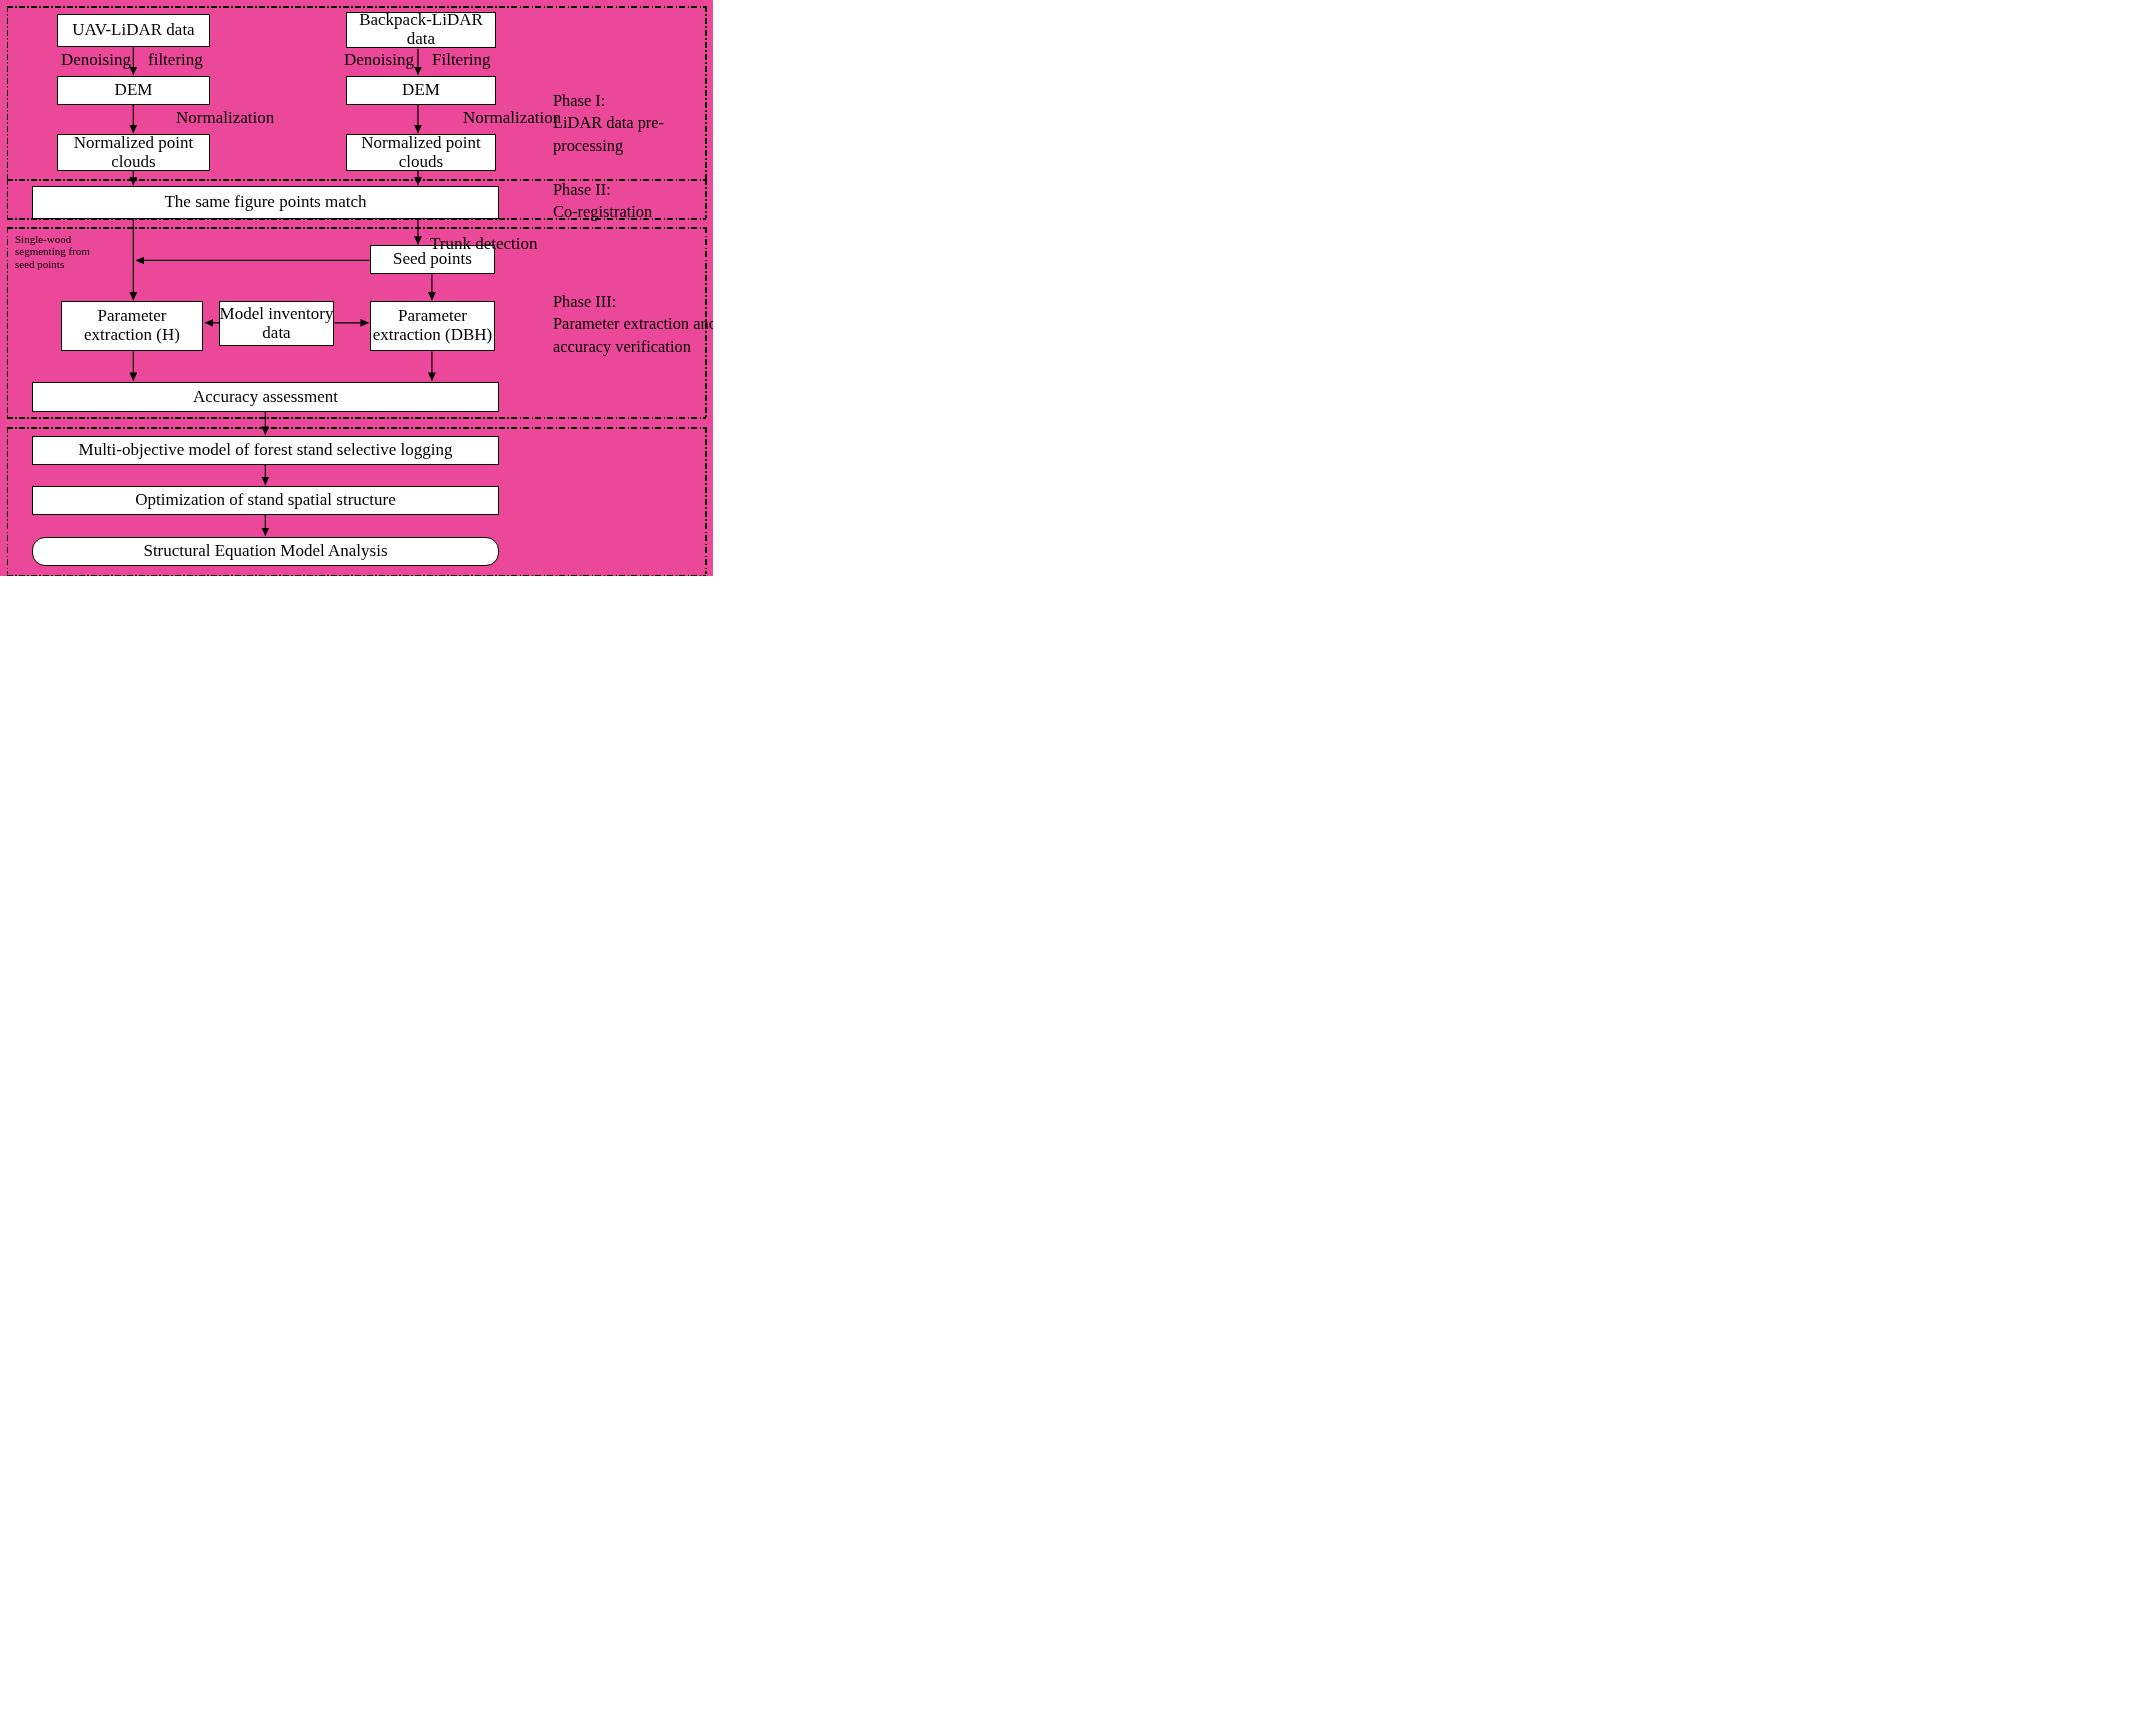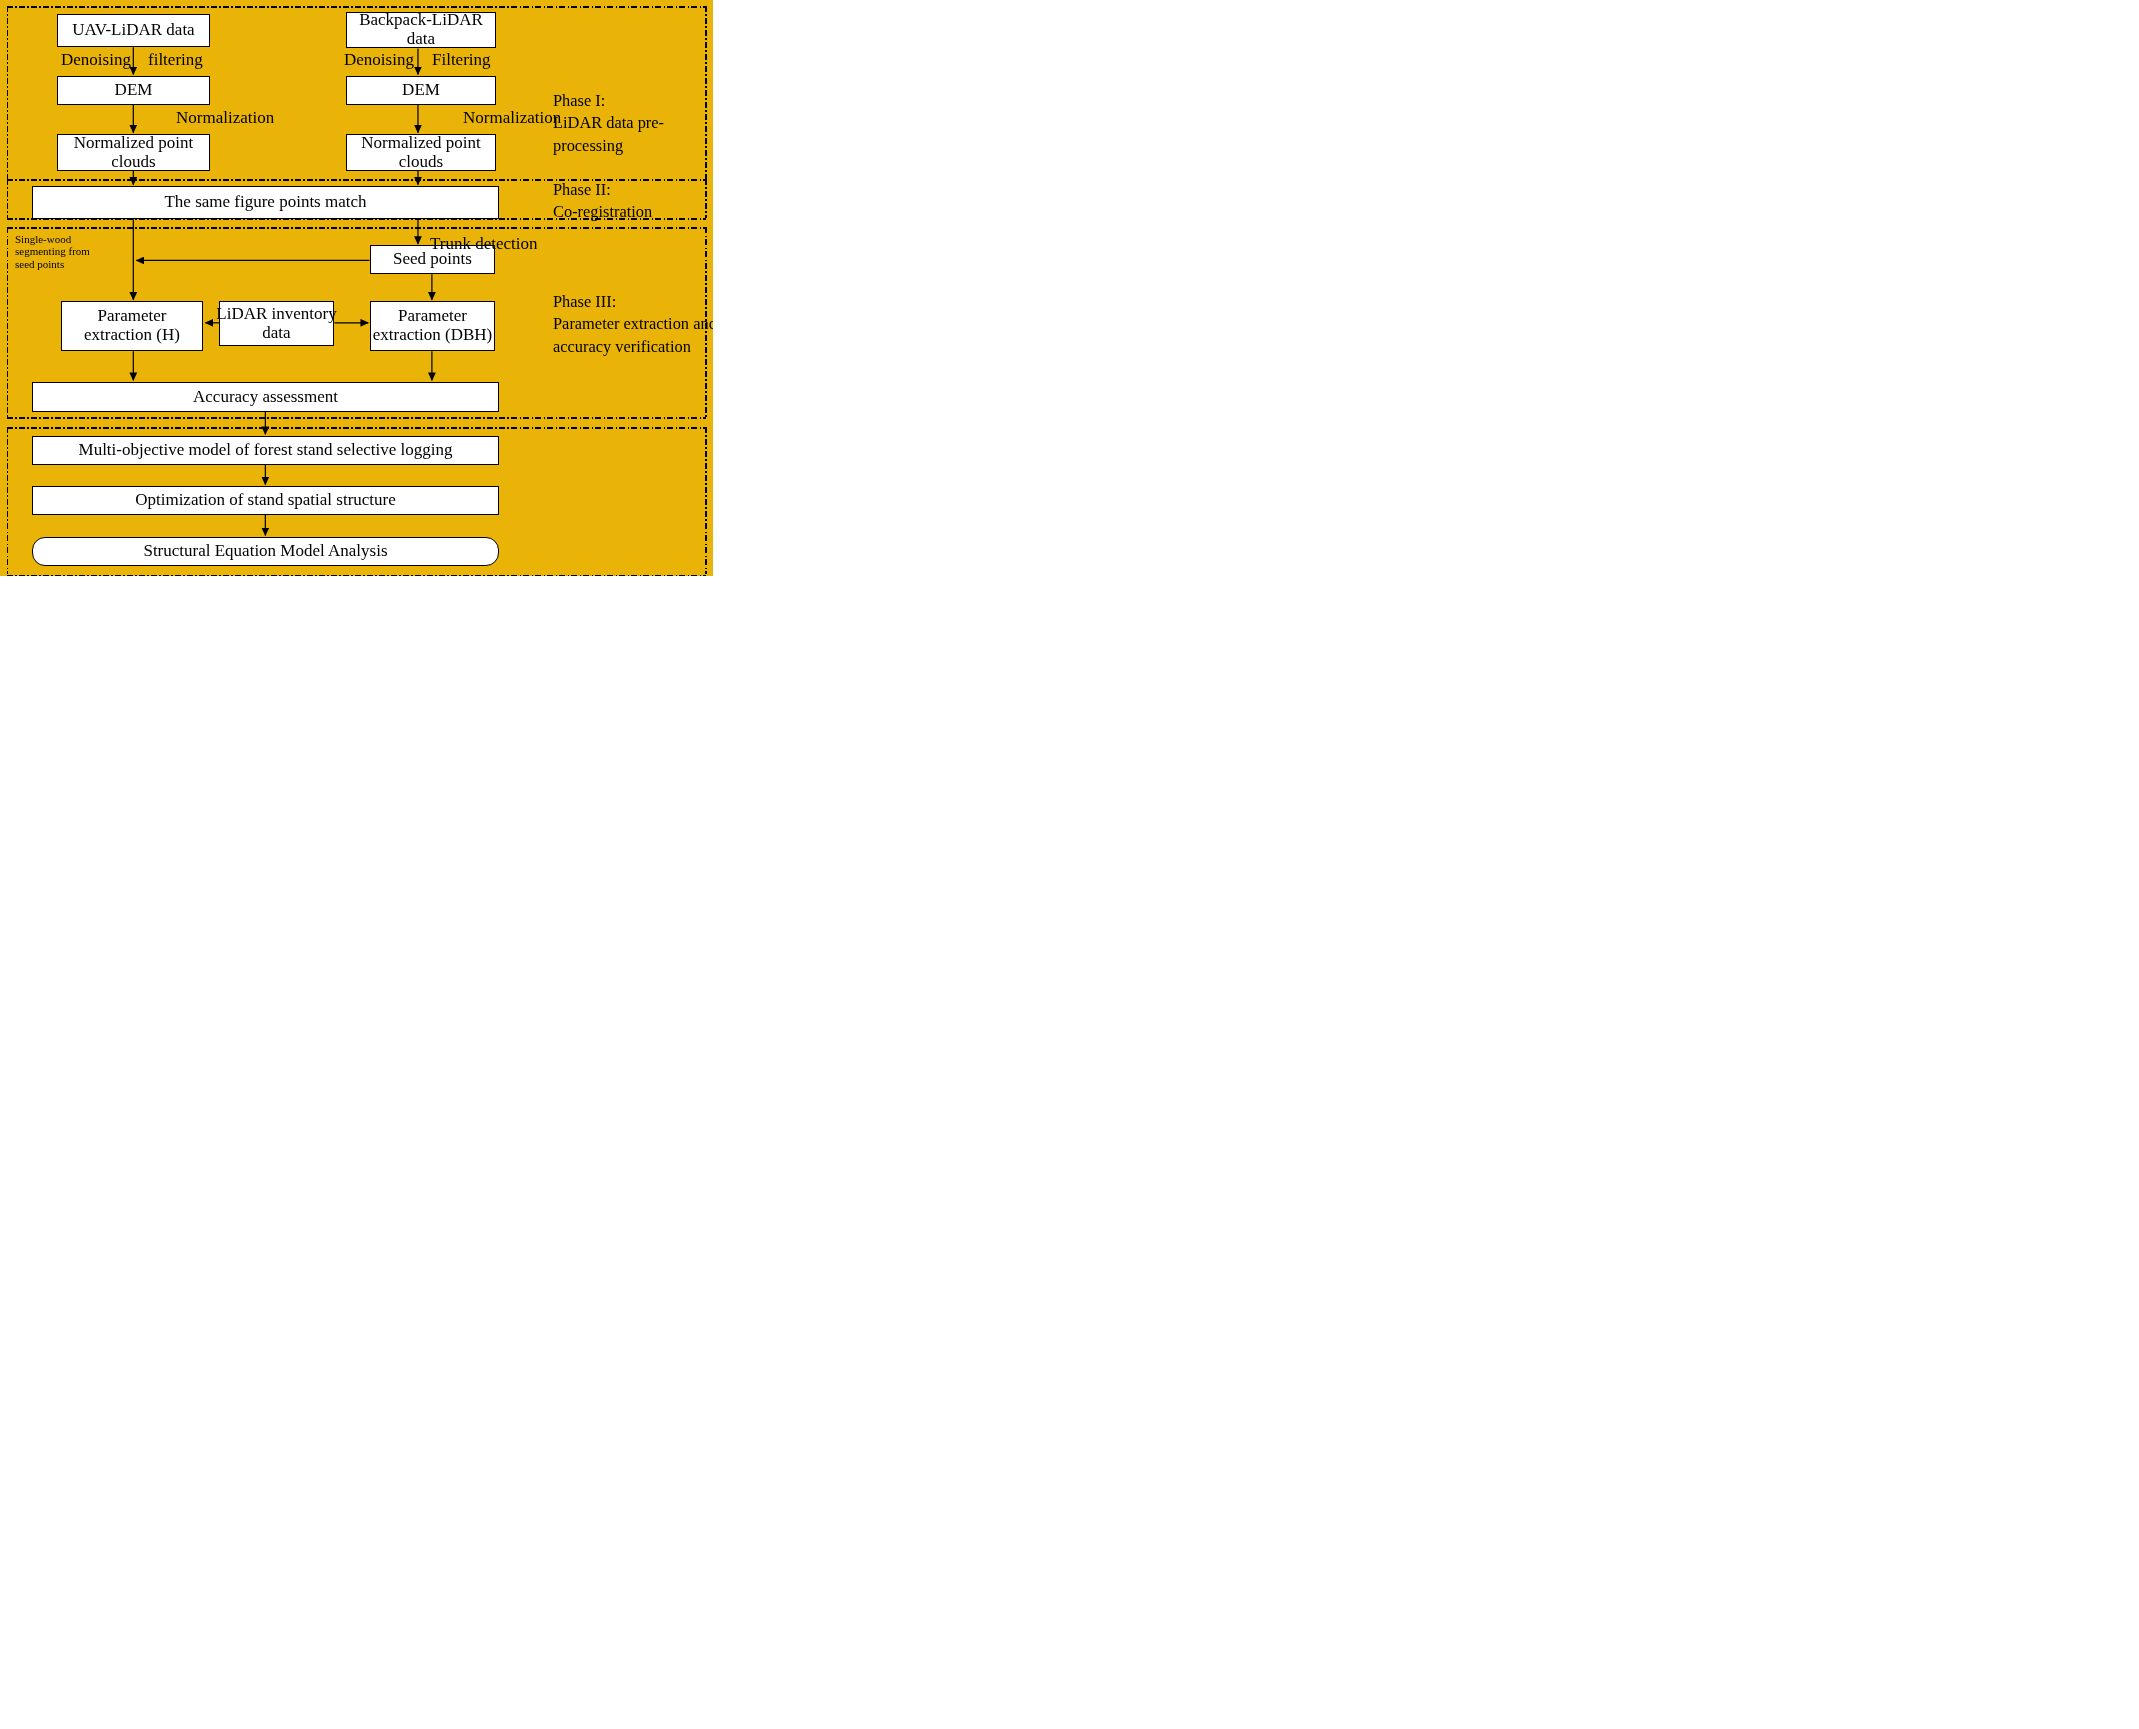--- a/index.html
+++ b/index.html
@@ -1,20 +1,20 @@
 <!DOCTYPE html>
 <html style="font-size:9.7px"><head>
 <meta charset="utf-8">
 <style>
   html, body { margin: 0; padding: 0; background: #ffffff; }
   #canvas {
     position: relative;
     width: 713px;
     height: 576px;
-    background: #eab308;
+    background: #ec4899;
     font-family: "Liberation Serif", serif;
     color: #000;
     overflow: hidden;
   }
   
   .hline {
     position: absolute;
     height: 1.5px;
     background-image: repeating-linear-gradient(to right,
       #000 0 6px, transparent 6px 8.5px, #000 8.5px 10px, transparent 10px 12px);
@@ -115,21 +115,21 @@
   <div class="box" style="left:57px; top:134px; width:153px; height:37px;">Normalized point
 clouds</div>
   <div class="box" style="left:346px; top:134px; width:150px; height:37px;">Normalized point
 clouds</div>
 
   <div class="box" style="left:32px; top:186px; width:467px; height:33px;">The same figure points match</div>
 
   <div class="box" style="left:370px; top:245px; width:125px; height:29px;">Seed points</div>
   <div class="box" style="left:61px; top:301px; width:142px; height:50px;">Parameter
 extraction (H)</div>
-  <div class="box" style="left:219px; top:301px; width:115px; height:45px;">LiDAR inventory
+  <div class="box" style="left:219px; top:301px; width:115px; height:45px;">Model inventory
 data</div>
   <div class="box" style="left:370px; top:301px; width:125px; height:50px;">Parameter
 extraction (DBH)</div>
   <div class="box" style="left:32px; top:382px; width:467px; height:30px;">Accuracy assessment</div>
 
   <div class="box" style="left:32px; top:436px; width:467px; height:28.5px;">Multi-objective model of forest stand selective logging</div>
   <div class="box" style="left:32px; top:486px; width:467px; height:28.5px;">Optimization of stand spatial structure</div>
   <div class="box" style="left:32px; top:537px; width:467px; height:28.5px;border-radius:13px;">Structural Equation Model Analysis</div>
 
   <div class="lbl" style="left:61px; top:50px;">Denoising</div>

